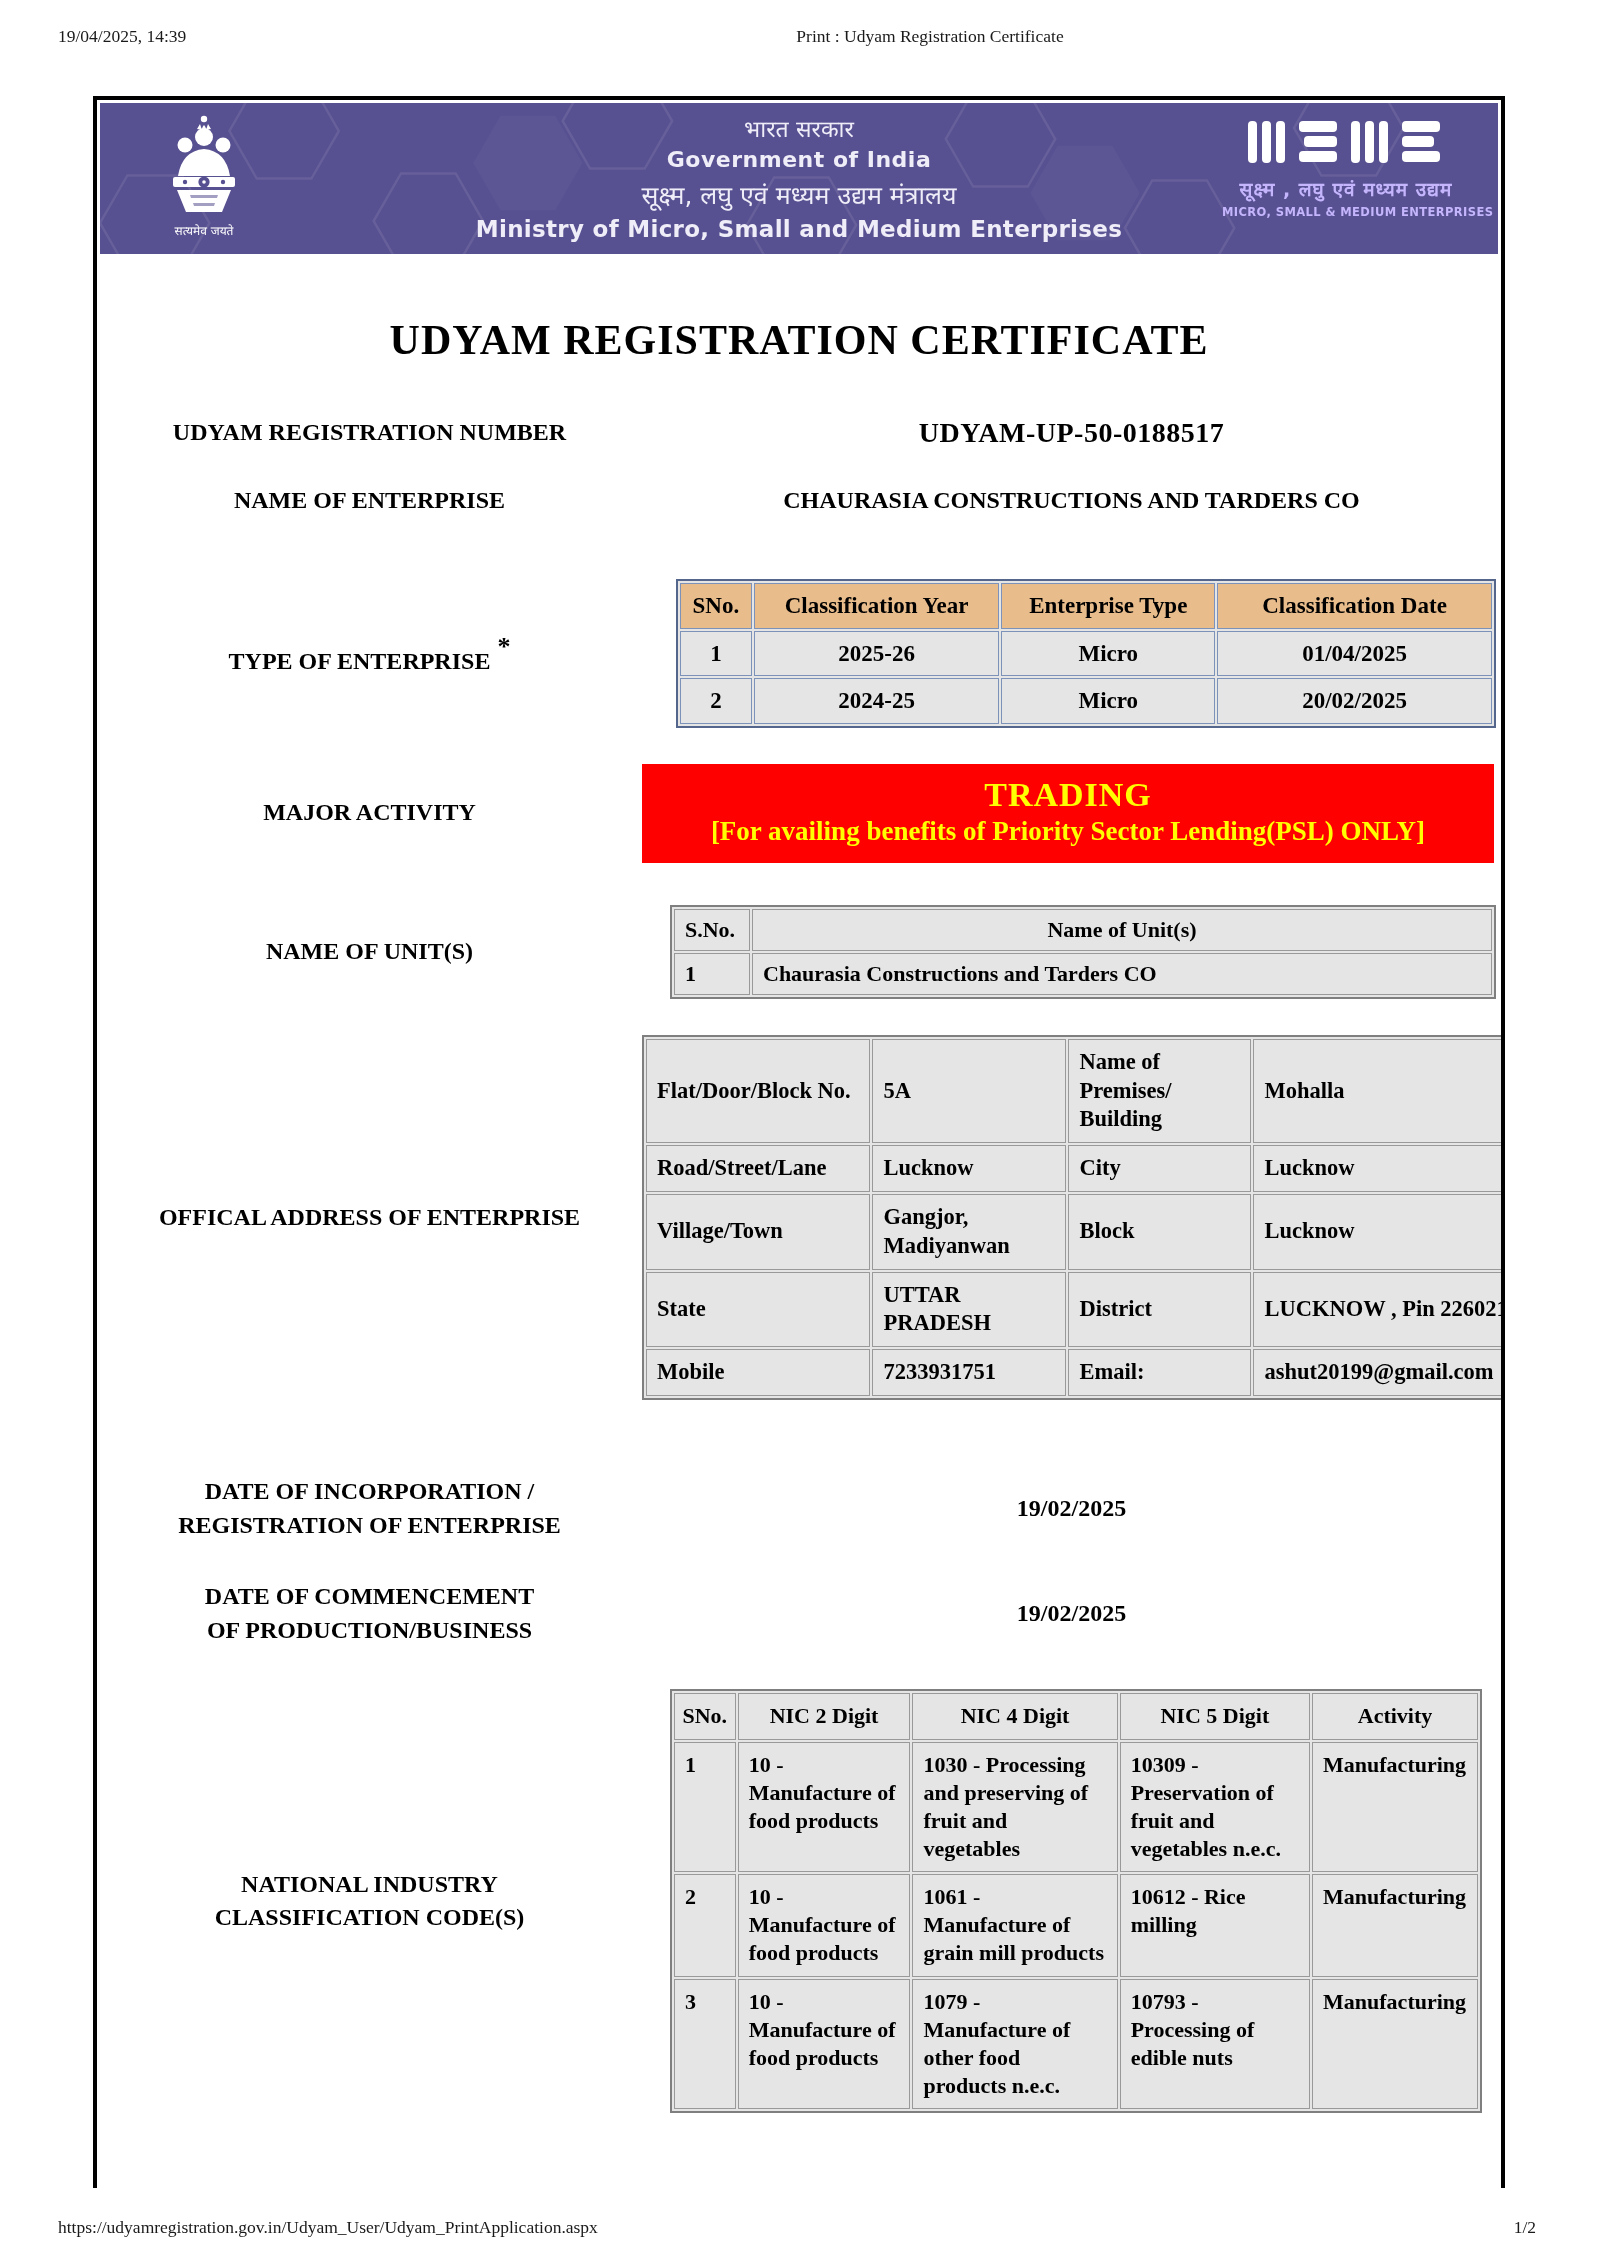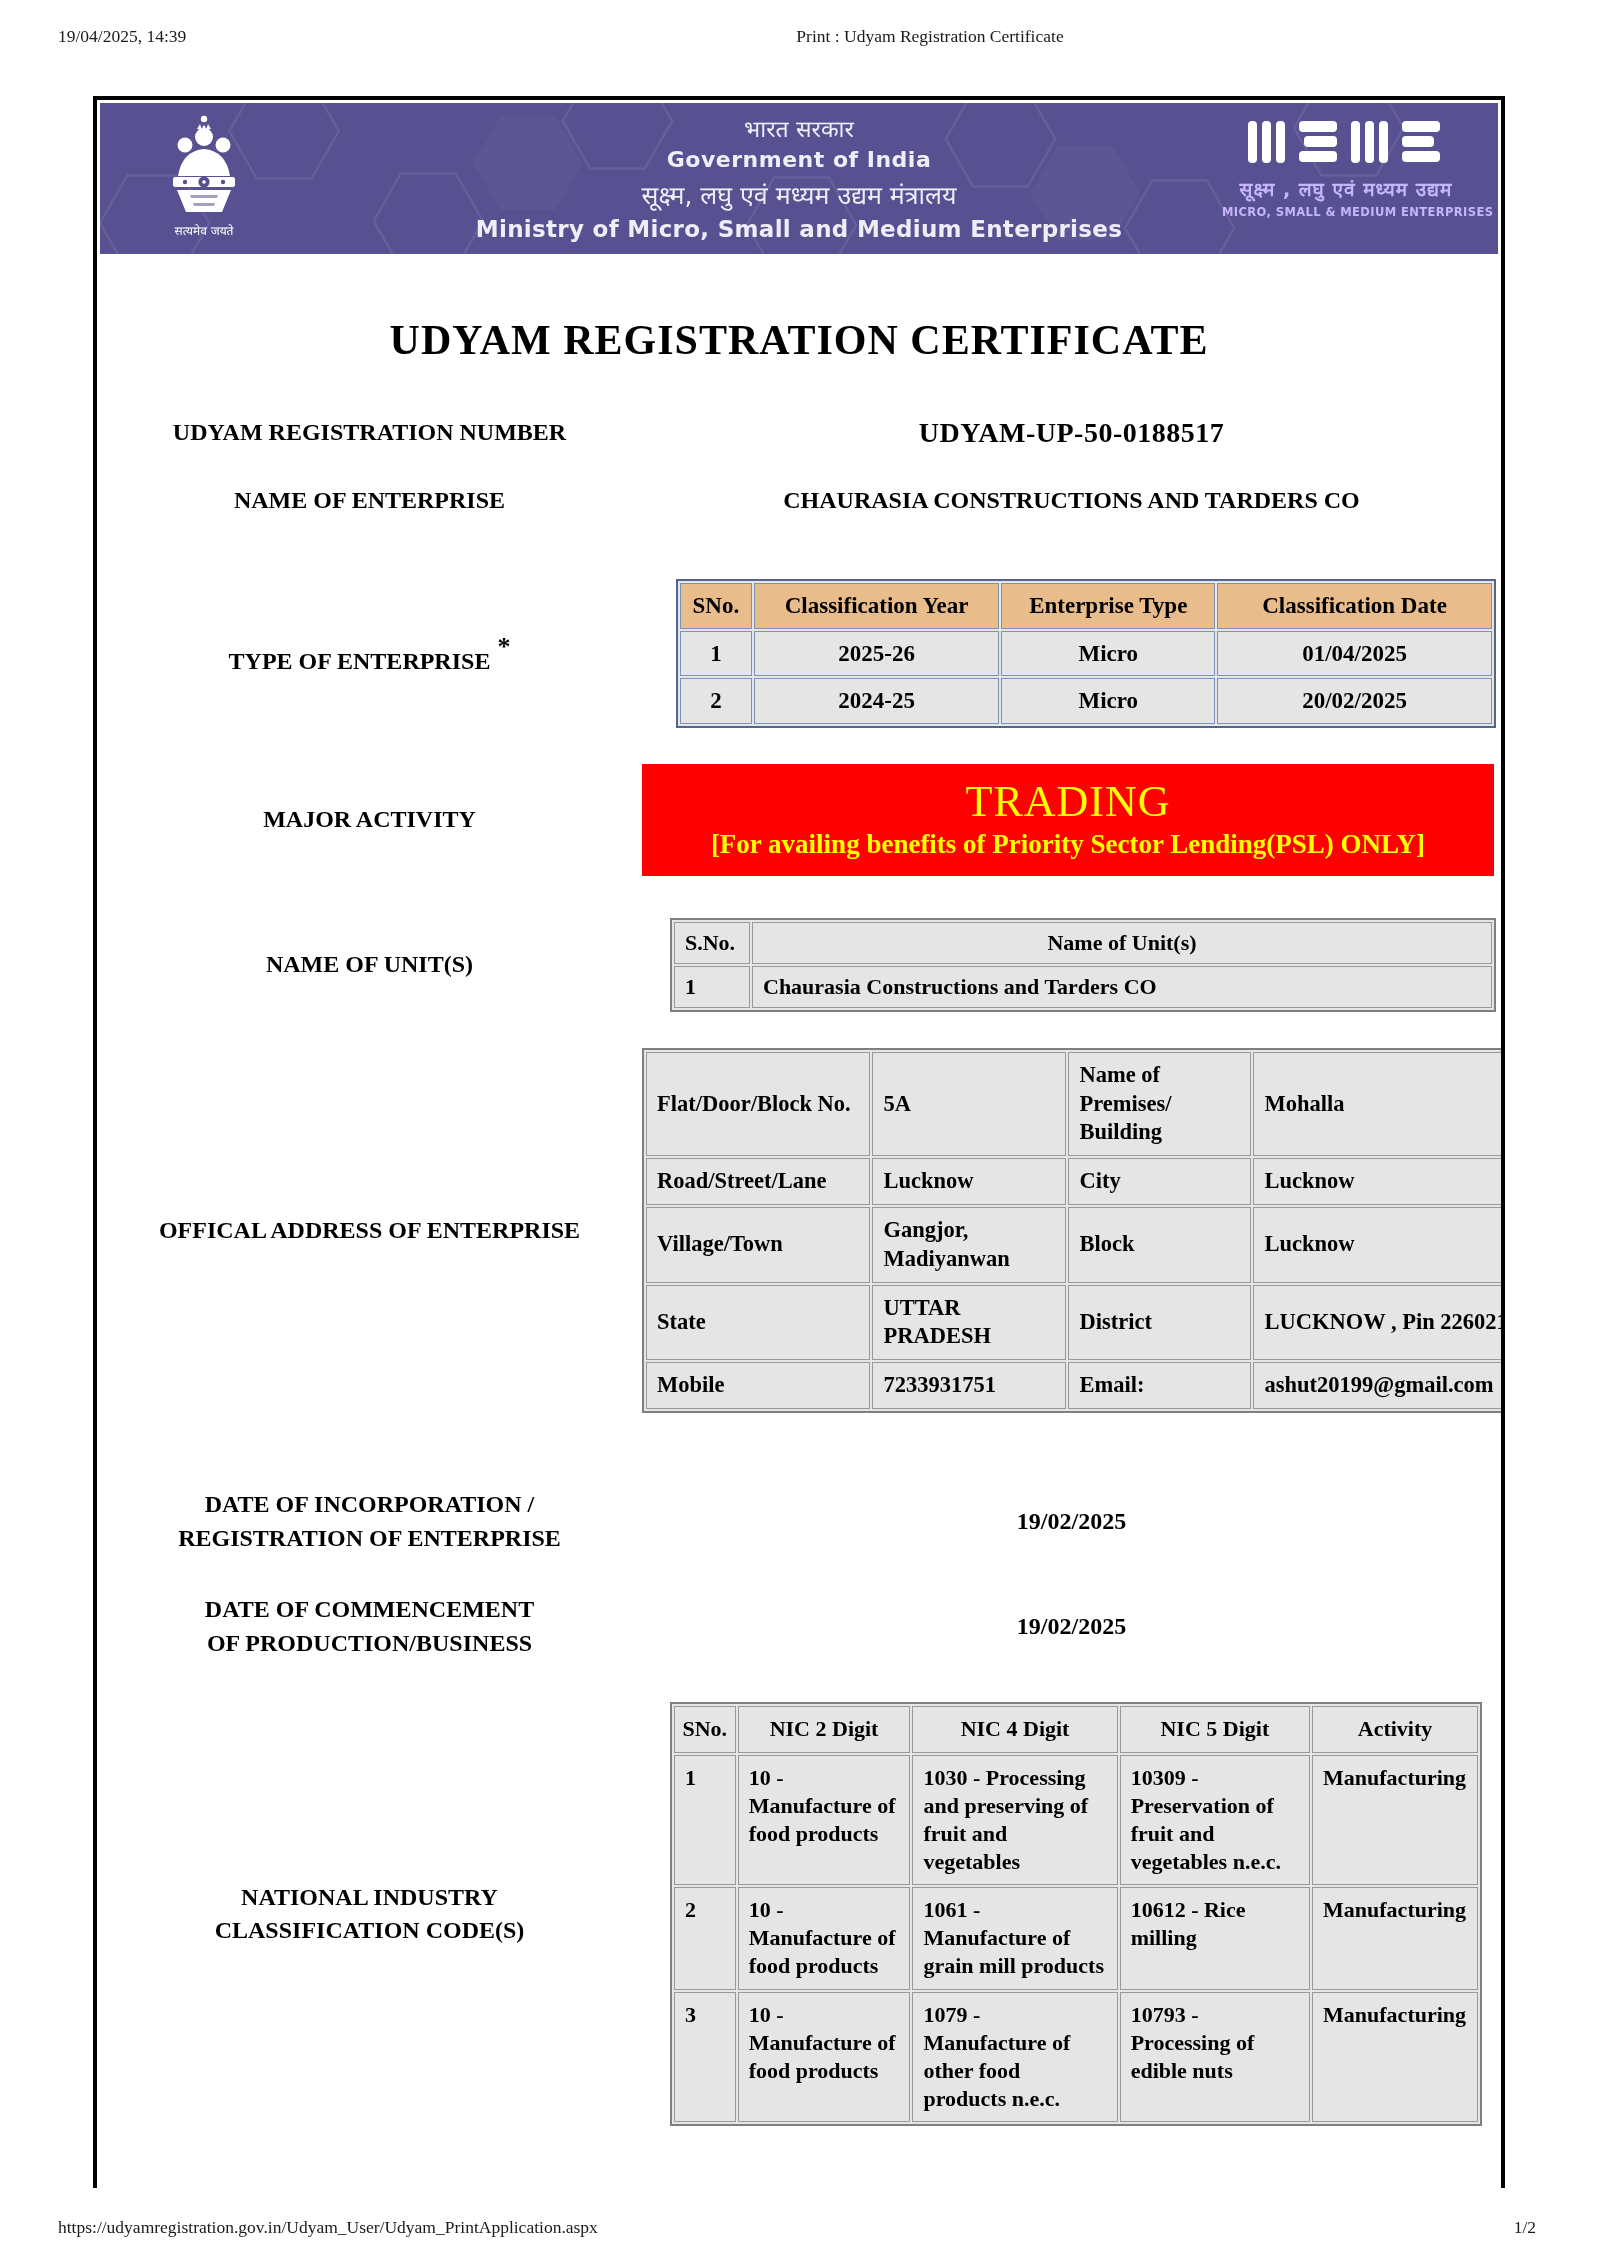--- a/index.html
+++ b/index.html
@@ -67,21 +67,21 @@
   .row-date2  { margin-top:38px; }
   .row-nic    { margin-top:42px; }
 
   sup.ast { font-size:26px; margin-left:7px; vertical-align:14px; }
 
   
   .red-box {
     width:852px; background:#ff0000; color:#ffff00; text-align:center;
     padding:12px 6px 16px 6px;
   }
-  .red-main { font-size:44px; font-weight:normal; letter-spacing:1px; }
+  .red-main { font-size:34px; font-weight:bold; letter-spacing:1px; }
   .red-note { font-size:27px; font-weight:bold; margin-top:2px; }
 
   
   table { border-collapse:separate; border-spacing:2px; font-weight:bold; background:#e5e5e5; }
   td, th { line-height:1.28; }
 
   .type-table { border:2px solid #54668c; width:820px; margin-left:34px; }
   .type-table th, .type-table td { border:1px solid #7d92b8; padding:7px 8px; text-align:center; font-size:23px; }
   .type-table th { background:#e9bc8c; }
 

